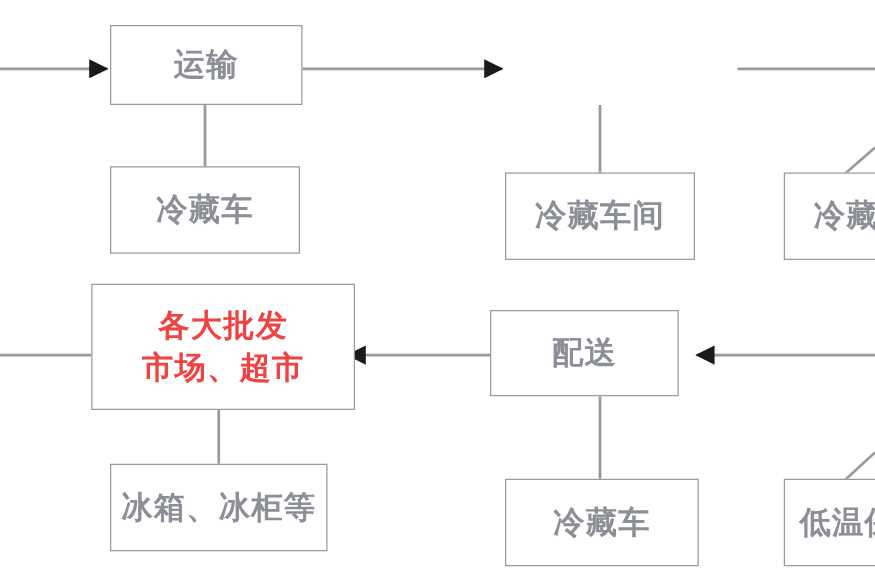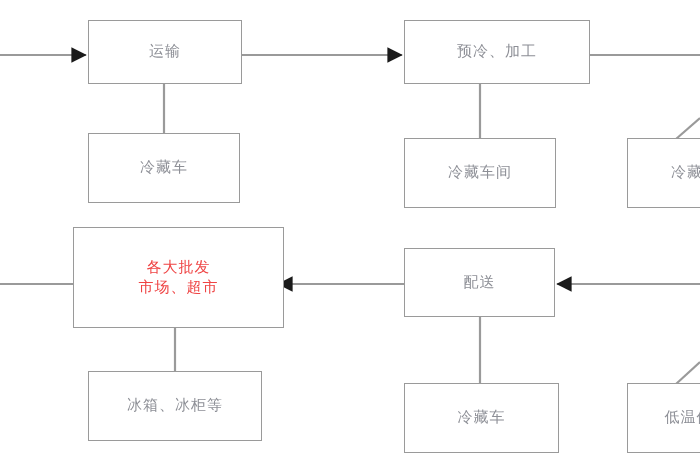--- a/index.html
+++ b/index.html
@@ -20,24 +20,24 @@
   .node {
     position: absolute;
     box-sizing: border-box;
     border: 1.6px solid #9a9a9a;
     background: #ffffff;
     display: flex;
     align-items: center;
     justify-content: center;
     text-align: center;
     color: #8d8f96;
-    font-size: 15px;
+    font-size: 25px;
     line-height: 1.32;
     letter-spacing: 1px;
-    font-weight: 400;
+    font-weight: 700;
     z-index: 3;
   }
   .node .label {
     display: block;
     white-space: pre-line;
     filter: blur(0.35px);
   }
   .edge-layer {
     position: absolute;
     left: 0;
@@ -86,42 +86,39 @@
   </svg>
 
   <div class="node" id="node-transport" style="left: 88px; top: 20px; width: 154px; height: 64px; border-color: rgb(154, 154, 154); color: rgb(141, 143, 150);">
     <span class="label">运输</span>
   </div>
 
   <div class="node" id="node-refrigerated-truck-top" style="left: 88px; top: 133px; width: 152px; height: 70px; border-color: rgb(154, 154, 154); color: rgb(141, 143, 150);">
     <span class="label">冷藏车</span>
   </div>
 
-  <div class="node" id="node-precool-process" style="left: 404px; top: 20px; width: 186px; height: 64px; border-color: rgb(154, 154, 154); color: rgb(141, 143, 150);">
-    <span class="label">预冷、加工</span>
-  </div>
 
   <div class="node" id="node-cold-workshop" style="left: 404px; top: 138px; width: 152px; height: 70px; border-color: rgb(154, 154, 154); color: rgb(141, 143, 150);">
     <span class="label">冷藏车间</span>
   </div>
 
   <div class="node" id="node-cold-workshop-right-clipped" style="left: 627px; top: 138px; width: 152px; height: 70px; border-color: rgb(154, 154, 154); color: rgb(141, 143, 150);">
     <span class="label">冷藏车间</span>
   </div>
 
   <div class="node" id="node-wholesale-market" style="left: 73px; top: 227px; width: 211px; height: 101px; border-color: rgb(154, 154, 154); color: #ef4444;">
     <span class="label">各大批发
 市场、超市</span>
   </div>
 
   <div class="node" id="node-fridge-freezer" style="left: 88px; top: 371px; width: 174px; height: 70px; border-color: rgb(154, 154, 154); color: rgb(141, 143, 150);">
     <span class="label">冰箱、冰柜等</span>
   </div>
 
-  <div class="node" id="node-distribution" style="left: 404px; top: 248px; width: 151px; height: 69px; border-color: rgb(154, 154, 154); color: rgb(141, 143, 150);">
+  <div class="node" id="node-distribution" style="left: 392px; top: 248px; width: 151px; height: 69px; border-color: rgb(154, 154, 154); color: rgb(141, 143, 150);">
     <span class="label">配送</span>
   </div>
 
   <div class="node" id="node-refrigerated-truck-bottom" style="left: 404px; top: 383px; width: 155px; height: 70px; border-color: rgb(154, 154, 154); color: rgb(141, 143, 150);">
     <span class="label">冷藏车</span>
   </div>
 
   <div class="node" id="node-low-temp-storage-clipped" style="left: 627px; top: 383px; width: 155px; height: 70px; border-color: rgb(154, 154, 154); color: rgb(141, 143, 150);">
     <span class="label">低温保鲜库</span>
   </div>

